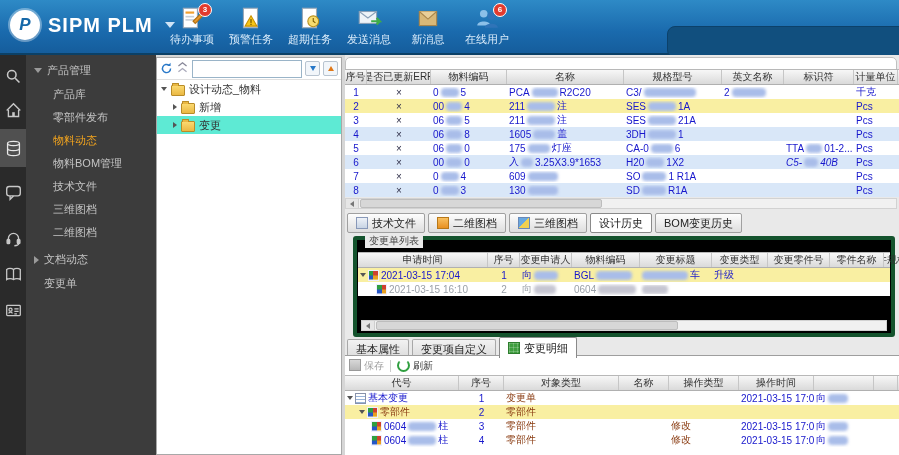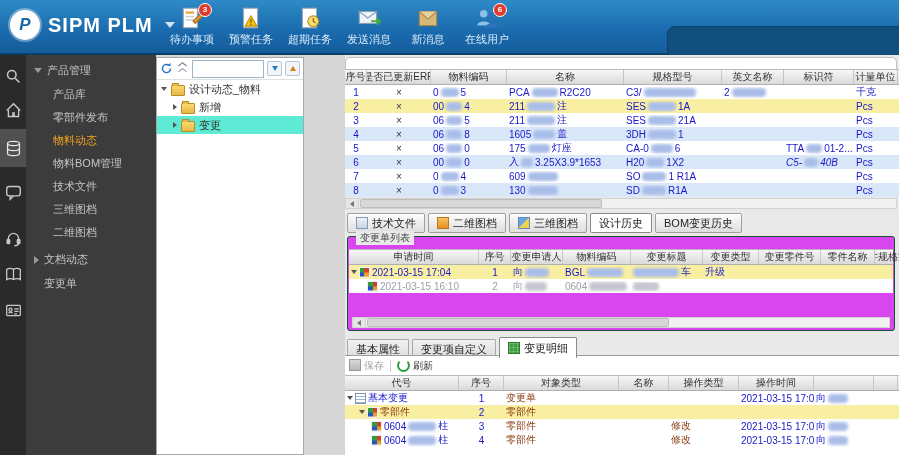--- a/index.html
+++ b/index.html
@@ -30,21 +30,21 @@
   .sicon.sel{background:#505050;height:38px}
   
   #sidebar{position:absolute;left:26px;top:55px;width:130px;height:400px;background:#3c3c3c;color:#c4c4c4}
   .sb-group{padding:8px 0 5px 8px;display:flex;align-items:center;gap:5px;cursor:pointer}
   .sb-item{padding:4px 0 4px 27px;cursor:pointer;white-space:nowrap}
   .sb-item.sel{color:#f4a51e}
   .sb-item.extra{padding-left:18px}
   .garr-d{width:0;height:0;border-left:4px solid transparent;border-right:4px solid transparent;border-top:5px solid #9a9a9a}
   .garr-r{width:0;height:0;border-top:4px solid transparent;border-bottom:4px solid transparent;border-left:5px solid #9a9a9a}
   
-  #treepanel{position:absolute;left:156px;top:57px;width:148px;height:398px;background:#fff;
+  #treepanel{position:absolute;left:156px;top:57px;width:186px;height:398px;background:#fff;
              border:1px solid #a8a8a8;box-sizing:border-box}
   .tree-toolbar{height:21px;display:flex;align-items:center;gap:3px;padding:0 3px;border-bottom:1px solid #e0e0e0}
   .tree-search{flex:1;height:14px;border:1px solid #9ab4c8;font-size:10px;min-width:10px}
   .mini-btn{width:13px;height:13px;border:1px solid #b8c4d0;background:#f2f6fa;display:flex;
             align-items:center;justify-content:center;border-radius:2px}
   .tri-dn-blue{width:0;height:0;border-left:3px solid transparent;border-right:3px solid transparent;border-top:5px solid #2878c8}
   .tri-up-org{width:0;height:0;border-left:3px solid transparent;border-right:3px solid transparent;border-bottom:5px solid #e07818}
   .tnode{height:18px;display:flex;align-items:center;gap:4px;color:#333;white-space:nowrap;cursor:pointer}
   .tnode.root{padding-left:4px}
   .tnode.child{padding-left:16px}
@@ -94,22 +94,22 @@
   .mtab.sel{background:#fff;border:1px solid #8a8a8a}
   .tic{width:12px;height:12px;flex:none;box-sizing:border-box}
   .tic-doc{background:linear-gradient(#eef2f8,#c8d4e4);border:1px solid #8898b8}
   .tic-2d{background:linear-gradient(#f8c060,#e89020);border:1px solid #b87818}
   .tic-3d{background:linear-gradient(135deg,#68a8e0 50%,#f0d050 50%);border:1px solid #6888b8}
   .tic-detail{background:#3f9e3f;border:1px solid #2d7d2d;
               background-image:linear-gradient(#fff3 1px,transparent 1px),linear-gradient(90deg,#fff3 1px,transparent 1px);
               background-size:4px 4px}
   .tic-save{background:linear-gradient(#d8d8d8,#b8b8b8);border:1px solid #999}
   .tic-refresh{width:9px;height:9px;border:2px solid #2f9e3f;border-radius:50%;border-top-color:transparent}
-  .groupbox{position:absolute;left:2px;top:181px;right:4px;height:93px;border:1px solid #14532d;
-            border-radius:3px;background:#d946ef}
+  .groupbox{position:absolute;left:8px;top:181px;right:4px;height:93px;border:4px solid #14532d;
+            border-radius:3px;background:#000000}
   .legend{position:absolute;top:-6px;left:8px;background:#e9e9e9;padding:0 4px;font-size:10px;color:#444}
   #mid-head{position:absolute;left:1px;top:12px;right:1px}
   #mid-body{position:absolute;left:1px;top:28px;right:1px}
   .hs-mid{left:4px;right:4px;bottom:2px}
   
   .bot-tabs{position:absolute;left:2px;top:282px;display:flex;gap:3px;align-items:flex-end}
   .btab{height:18px;padding:0 8px;background:linear-gradient(#f2f2f2,#dcdcdc);border:1px solid #a8a8a8;
         border-bottom:none;border-radius:2px 2px 0 0;font-size:11px;display:flex;align-items:center;gap:4px;
         color:#222;cursor:pointer}
   .btab.sel{background:#fff;height:20px;position:relative;z-index:3;border-color:#8a8a8a}

